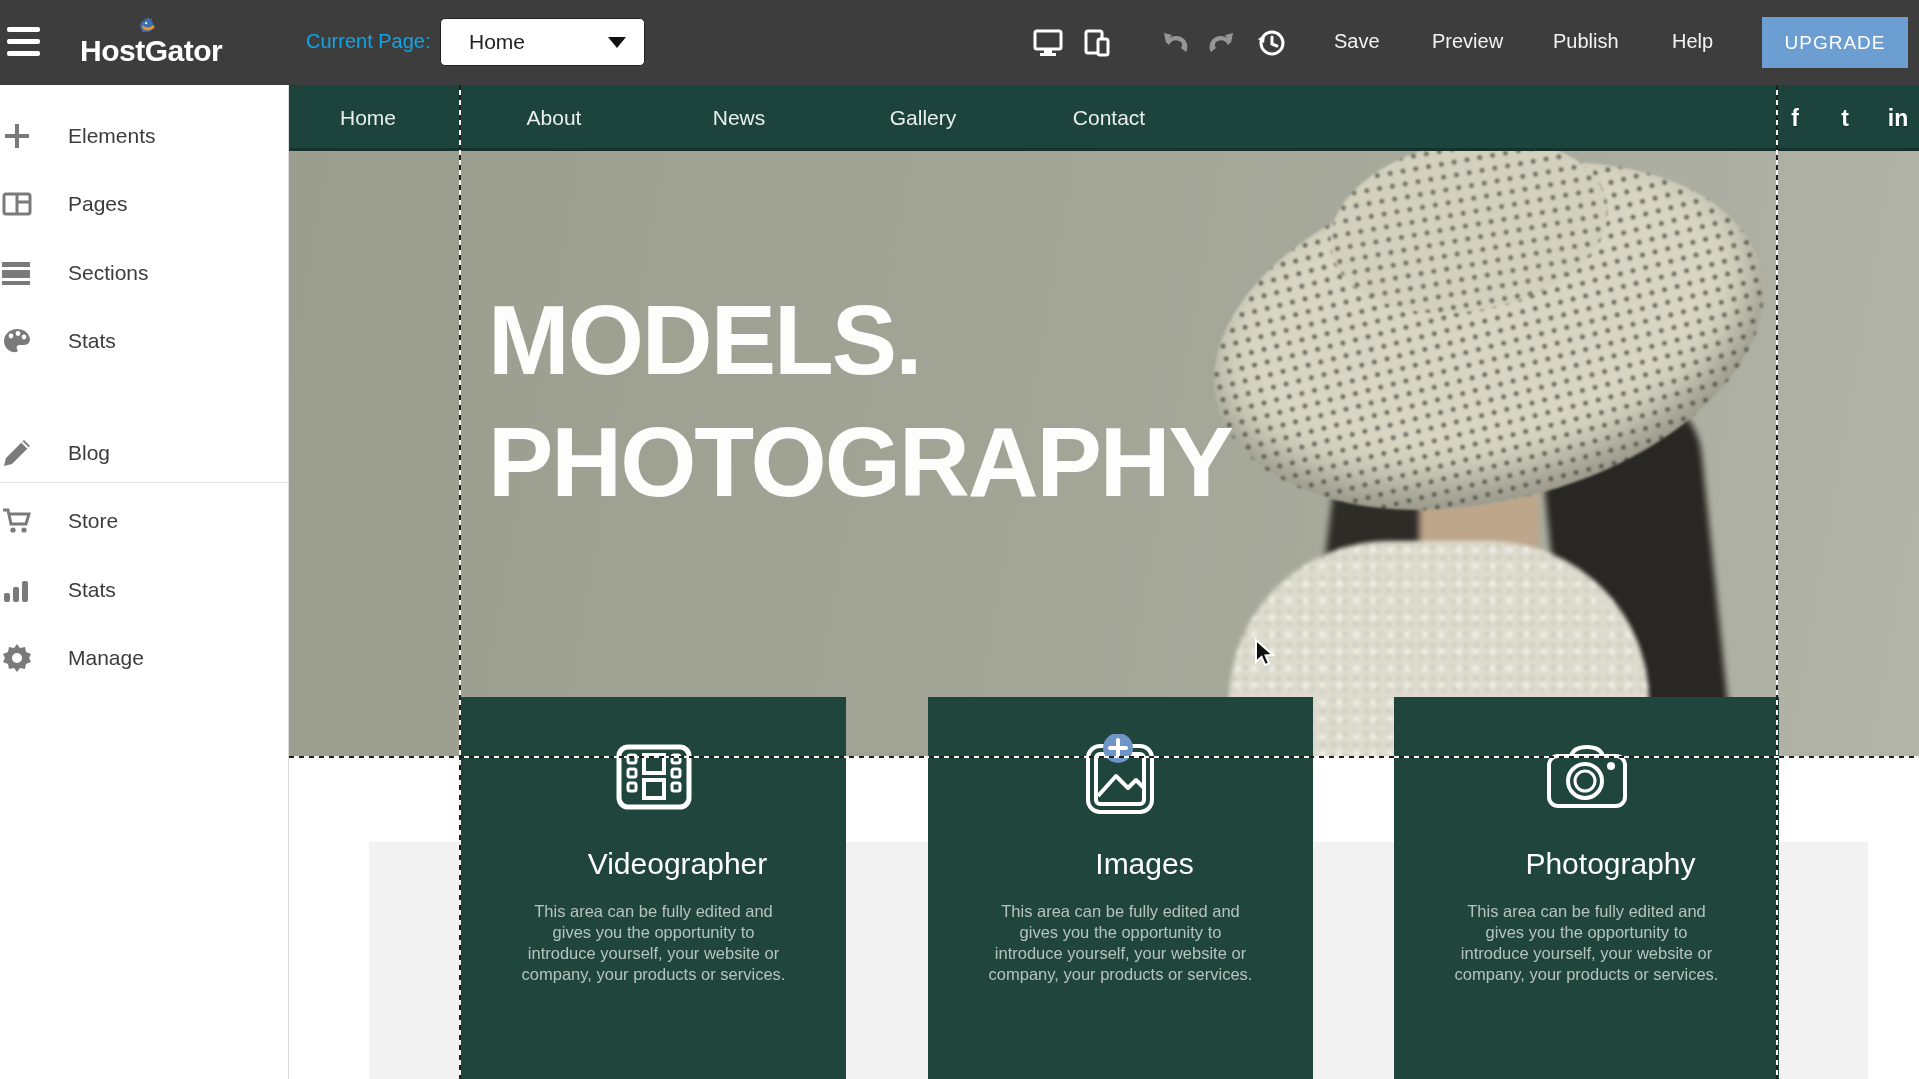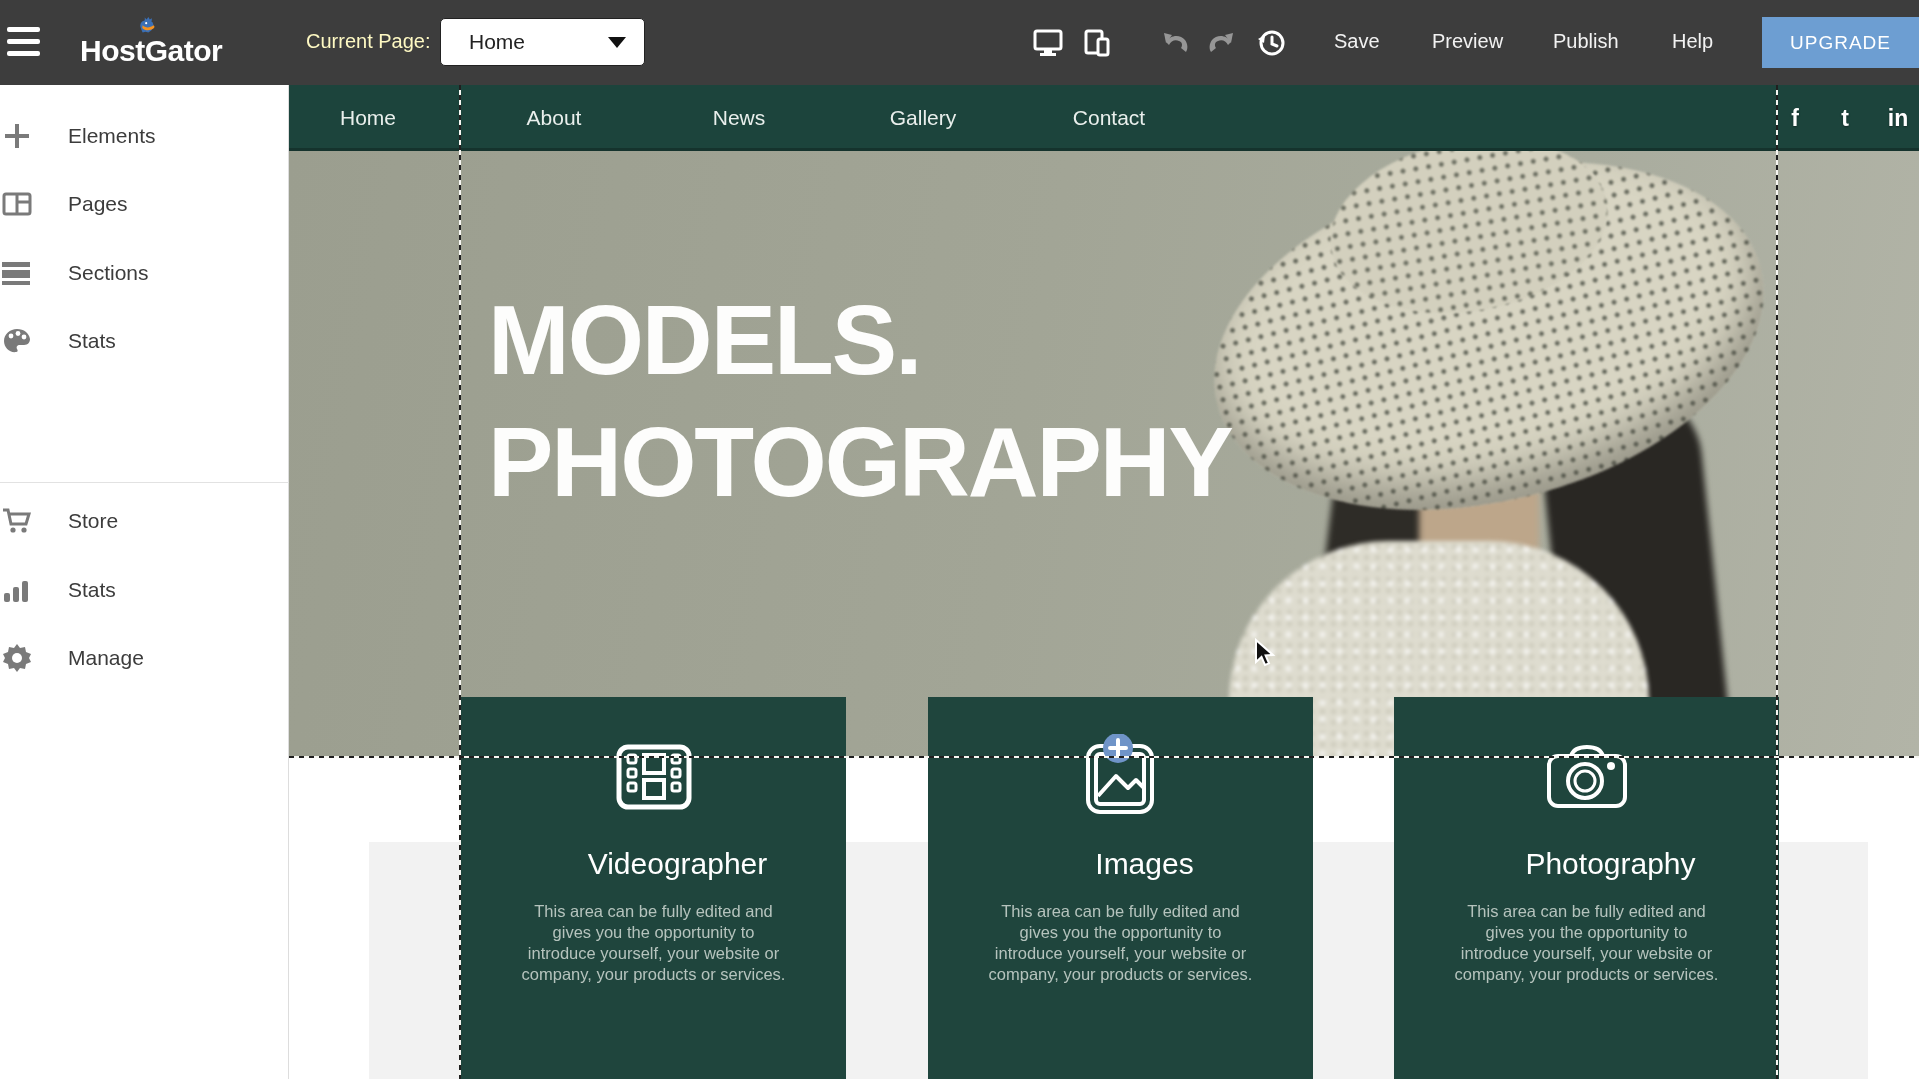--- a/index.html
+++ b/index.html
@@ -4,28 +4,28 @@
 <style>
   * { margin:0; padding:0; box-sizing:border-box; }
   html,body { width:1919px; height:1079px; overflow:hidden; font-family:"Liberation Sans", sans-serif; background:#fff; }
 
   
   .toolbar { position:absolute; left:0; top:0; width:1919px; height:85px; background:#3d3d3d; z-index:50; }
   .hamburger { position:absolute; left:7px; top:27px; width:34px; height:30px; cursor:pointer; }
   .hamburger span { display:block; width:33px; height:5px; background:#fff; border-radius:2px; margin-bottom:7px; }
   .brand { position:absolute; left:74px; top:16px; display:flex; align-items:center; height:52px;flex-direction:column; }
   .brand-text { color:#fff; font-size:30px; font-weight:bold; letter-spacing:-0.5px; margin-left:6px; }
-  .cur-label { position:absolute; left:306px; top:30px; color:#fef9c3; font-size:20px; }
+  .cur-label { position:absolute; left:306px; top:30px; color:#0ea5e9; font-size:20px; }
   .page-select { position:absolute; left:440px; top:18px; width:205px; height:48px; background:#fff; border-radius:5px; border:1px solid #222;
                  display:flex; align-items:center; justify-content:space-between; padding:0 18px 0 28px; cursor:pointer; }
   .page-select .val { color:#222; font-size:21px; }
   .caret-down { width:0; height:0; border-left:9px solid transparent; border-right:9px solid transparent; border-top:11px solid #111; }
   .tb-ic { position:absolute; top:29px; width:30px; height:28px; cursor:pointer; }
   .tb-txt { position:absolute; top:30px; color:#f2f2f2; font-size:20px; cursor:pointer; }
-  .upgrade { position:absolute; left:1762px; top:17px; width:157px; height:51px; background:#6d9ed2; color:#fff;
+  .upgrade { position:absolute; left:1762px; top:17px; width:146px; height:51px; background:#6d9ed2; color:#fff;
              font-size:19px; letter-spacing:1px; border:none; display:flex; align-items:center; justify-content:center; cursor:pointer; }
 
   
   .sidebar { position:absolute; left:0; top:85px; width:289px; height:994px; background:#fff; border-right:1px solid #ddd; z-index:40; }
   .side-item { position:absolute; left:0; width:289px; height:40px; display:flex; align-items:center; cursor:pointer; }
   .side-item .ic { width:30px; height:30px; margin-left:2px; flex:0 0 30px; }
   .side-item .lbl { color:#3c3c3c; font-size:21px; margin-left:36px; }
   .side-div { position:absolute; left:0; top:397px; width:289px; height:1px; background:#e2e2e2; }
 
   
@@ -157,20 +157,27 @@
       <path d="M15 3 C8 3 2 8 2 15 C2 22 8 27 14 26 C16 26 16 24 15 23 C14 21 15 19 18 19 L22 19 C26 19 28 16 28 13 C27 7 22 3 15 3 Z" fill="#7a7a7a"></path>
       <circle cx="9" cy="10" r="2.4" fill="#fff"></circle>
         <circle cx="16" cy="7.5" r="2.4" fill="#fff"></circle>
         <circle cx="22" cy="11" r="2.4" fill="#fff"></circle>
     </svg>
     <span class="lbl">Stats</span>
   </div>
 
   <div class="side-div"></div>
 
+  <div class="side-item" style="top:348px">
+    <svg class="ic" viewBox="0 0 30 30">
+      <path d="M2 28 L4 20 L22 2 L28 8 L10 26 Z" fill="#7a7a7a"></path>
+      <path d="M20 4 L26 10" stroke="#fff" stroke-width="2"></path>
+    </svg>
+    <span class="lbl">Blog</span>
+  </div>
 
   <div class="side-item" style="top:416px">
     <svg class="ic" viewBox="0 0 30 30">
       <path d="M1 4 L6 4 L9 18 L24 18 L27 8 L8 8" fill="none" stroke="#7a7a7a" stroke-width="3"></path>
       <circle cx="11" cy="24" r="2.6" fill="#7a7a7a"></circle>
         <circle cx="22" cy="24" r="2.6" fill="#7a7a7a"></circle>
     </svg>
     <span class="lbl">Store</span>
   </div>
 

